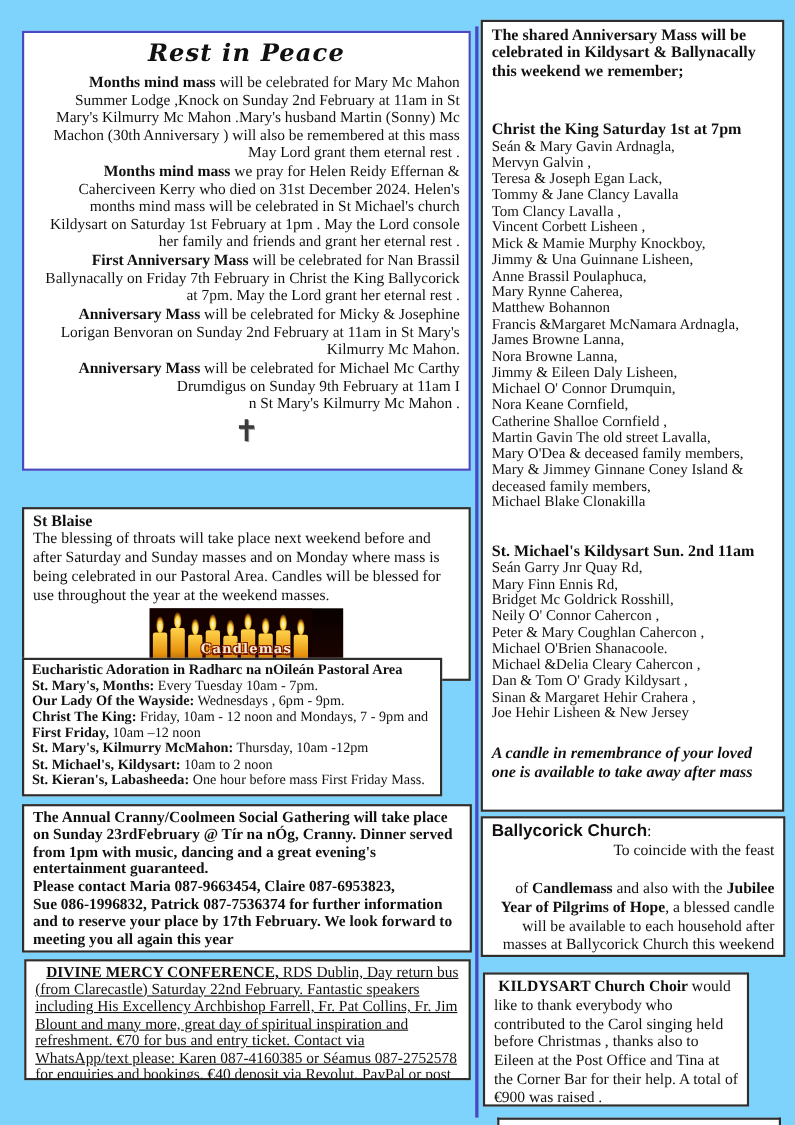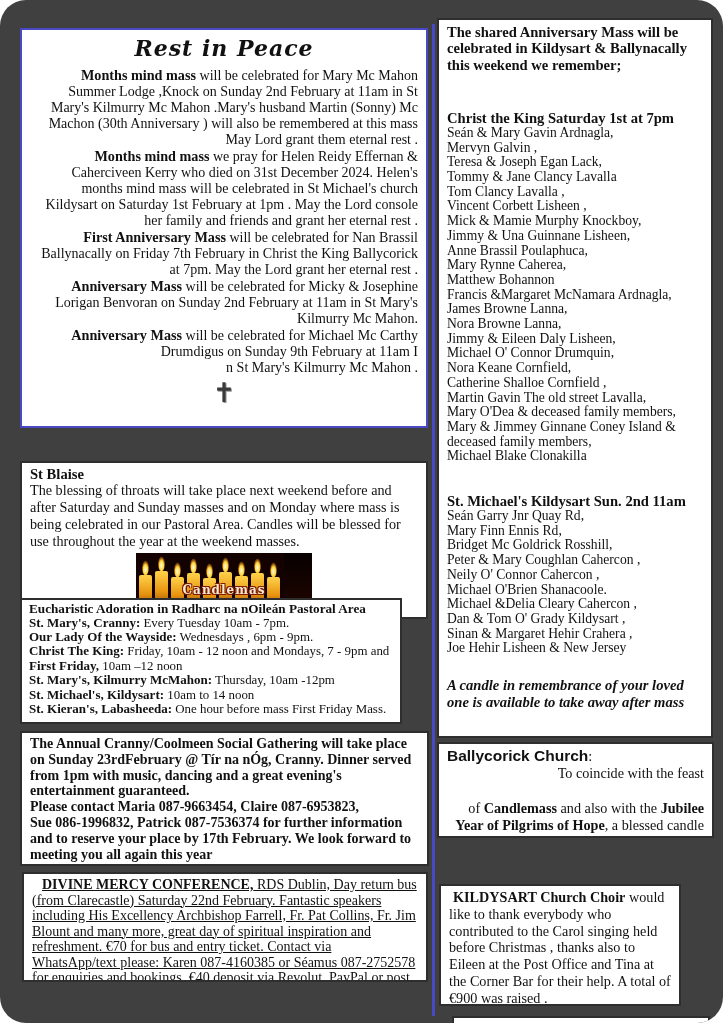--- a/index.html
+++ b/index.html
@@ -4,21 +4,21 @@
 <style>
   html,body{margin:0;padding:0;}
   body{
     width:723px;height:1023px;
     background:#ffffff;
     font-family:"Liberation Serif",serif;
     color:#111111;
     position:relative;
     overflow:hidden;
   }
-  .page{position:absolute;inset:0;background:#404040;overflow:hidden;border-radius:26px;}
+  .page{position:absolute;inset:0;background:#7dd3fc;overflow:hidden;}
   .box{
     position:absolute;
     box-sizing:border-box;
     border:2px solid #2e2e2e;
     background:#ffffff;
     padding:3px 8px;
     overflow:hidden;
   }
   .divider{position:absolute;left:432px;top:24px;width:3px;height:992px;background:#4a49c4;}
 
@@ -68,21 +68,21 @@
   .shared-intro{margin:1px 0 0;font-weight:bold;font-size:14.6px;line-height:16.3px;}
   .sec-heading{font-weight:bold;font-size:14.6px;line-height:16px;margin:0;}
   .sec1{margin-top:37px;}
   .sec2{margin-top:29px;}
   .name-line{font-size:13.6px;line-height:14.7px;}
   .shared-footer{
     margin-top:21px;font-weight:bold;font-style:italic;
     font-size:14.6px;line-height:16.6px;
   }
 
-  #box-bally{left:437px;top:742px;width:277px;height:96px;}
+  #box-bally{left:437px;top:742px;width:277px;height:128px;}
   .bally-heading{
     font-family:"Liberation Sans",sans-serif;font-weight:bold;
     font-size:15.5px;line-height:18px;
   }
   .bally-colon{font-size:14.5px;}
   .bally-body{margin:0;font-size:14.2px;line-height:17.3px;white-space:pre-line;text-align:right;}
 
   #box-choir{left:439px;top:884px;width:242px;height:122px;}
   .choir-text{margin:0;font-size:14.2px;line-height:16.8px;white-space:pre-line;text-indent:4px;}
 
@@ -144,26 +144,26 @@
           <rect x="131" y="24" width="13" height="40" rx="2" fill="url(#cg)"></rect>
             <ellipse cx="137.5" cy="17" rx="3.4" ry="7.5" fill="url(#fg)"></ellipse>
         </g>
       </svg>
       <span class="caption">Candlemas</span>
     </div>
   </section>
 
   <section class="box" id="box-adoration">
     <p class="ador-title">Eucharistic Adoration in Radharc na nOileán Pastoral Area</p>
-    <div class="ador-row"><b>St. Mary's, Cranny:</b><span> Every Tuesday 10am - 7pm.</span></div>
+    <div class="ador-row"><b>St. Mary's, Months:</b><span> Every Tuesday 10am - 7pm.</span></div>
     <div class="ador-row"><b>Our Lady Of the Wayside:</b><span> Wednesdays , 6pm - 9pm.</span></div>
     <div class="ador-row"><b>Christ The King:</b><span> Friday, 10am - 12 noon and  Mondays, 7 - 9pm and</span></div>
     <div class="ador-row"><b>First Friday,</b><span>  10am –12 noon</span></div>
     <div class="ador-row"><b>St. Mary's, Kilmurry McMahon:</b><span> Thursday, 10am -12pm</span></div>
-    <div class="ador-row"><b>St. Michael's, Kildysart:</b><span>  10am to 14 noon</span></div>
+    <div class="ador-row"><b>St. Michael's, Kildysart:</b><span>  10am to 2 noon</span></div>
     <div class="ador-row"><b>St. Kieran's, Labasheeda:</b><span> One hour before mass First Friday Mass.</span></div>
   </section>
 
   <section class="box" id="box-social">
     <p class="social-text"><b>The Annual Cranny/Coolmeen Social Gathering</b><span> will take place on Sunday 23rdFebruary @ Tír na nÓg, Cranny. Dinner served from 1pm with music, dancing and a great evening's entertainment guaranteed.
 Please contact Maria 087-9663454, Claire 087-6953823,
 Sue 086-1996832, Patrick 087-7536374 for further information and to reserve your place by 17th February. We look forward to meeting you all again this year</span></p>
   </section>
 
   <section class="box" id="box-mercy">
@@ -195,22 +195,22 @@
         <div class="name-line">Martin Gavin The old street  Lavalla,</div>
         <div class="name-line">Mary O'Dea &amp; deceased family members,</div>
         <div class="name-line">Mary &amp; Jimmey Ginnane Coney Island &amp; deceased family members,</div>
         <div class="name-line">Michael Blake Clonakilla</div>
       </div>
     <p class="sec-heading sec2">St. Michael's Kildysart Sun. 2nd 11am</p>
     <div>
         <div class="name-line">Seán Garry Jnr Quay Rd,</div>
         <div class="name-line">Mary Finn Ennis Rd,</div>
         <div class="name-line">Bridget Mc Goldrick Rosshill,</div>
+        <div class="name-line">Neily O' Connor Cahercon ,</div>
         <div class="name-line">Peter &amp; Mary Coughlan Cahercon ,</div>
-        <div class="name-line">Neily O' Connor Cahercon ,</div>
         <div class="name-line">Michael O'Brien Shanacoole.</div>
         <div class="name-line">Michael &amp;Delia Cleary  Cahercon ,</div>
         <div class="name-line">Dan &amp; Tom O' Grady Kildysart ,</div>
         <div class="name-line">Sinan &amp; Margaret Hehir Crahera ,</div>
         <div class="name-line">Joe Hehir Lisheen &amp; New Jersey</div>
       </div>
     <p class="shared-footer">A candle in remembrance of your loved one  is available  to take away  after mass</p>
   </section>
 
   <section class="box" id="box-bally">

